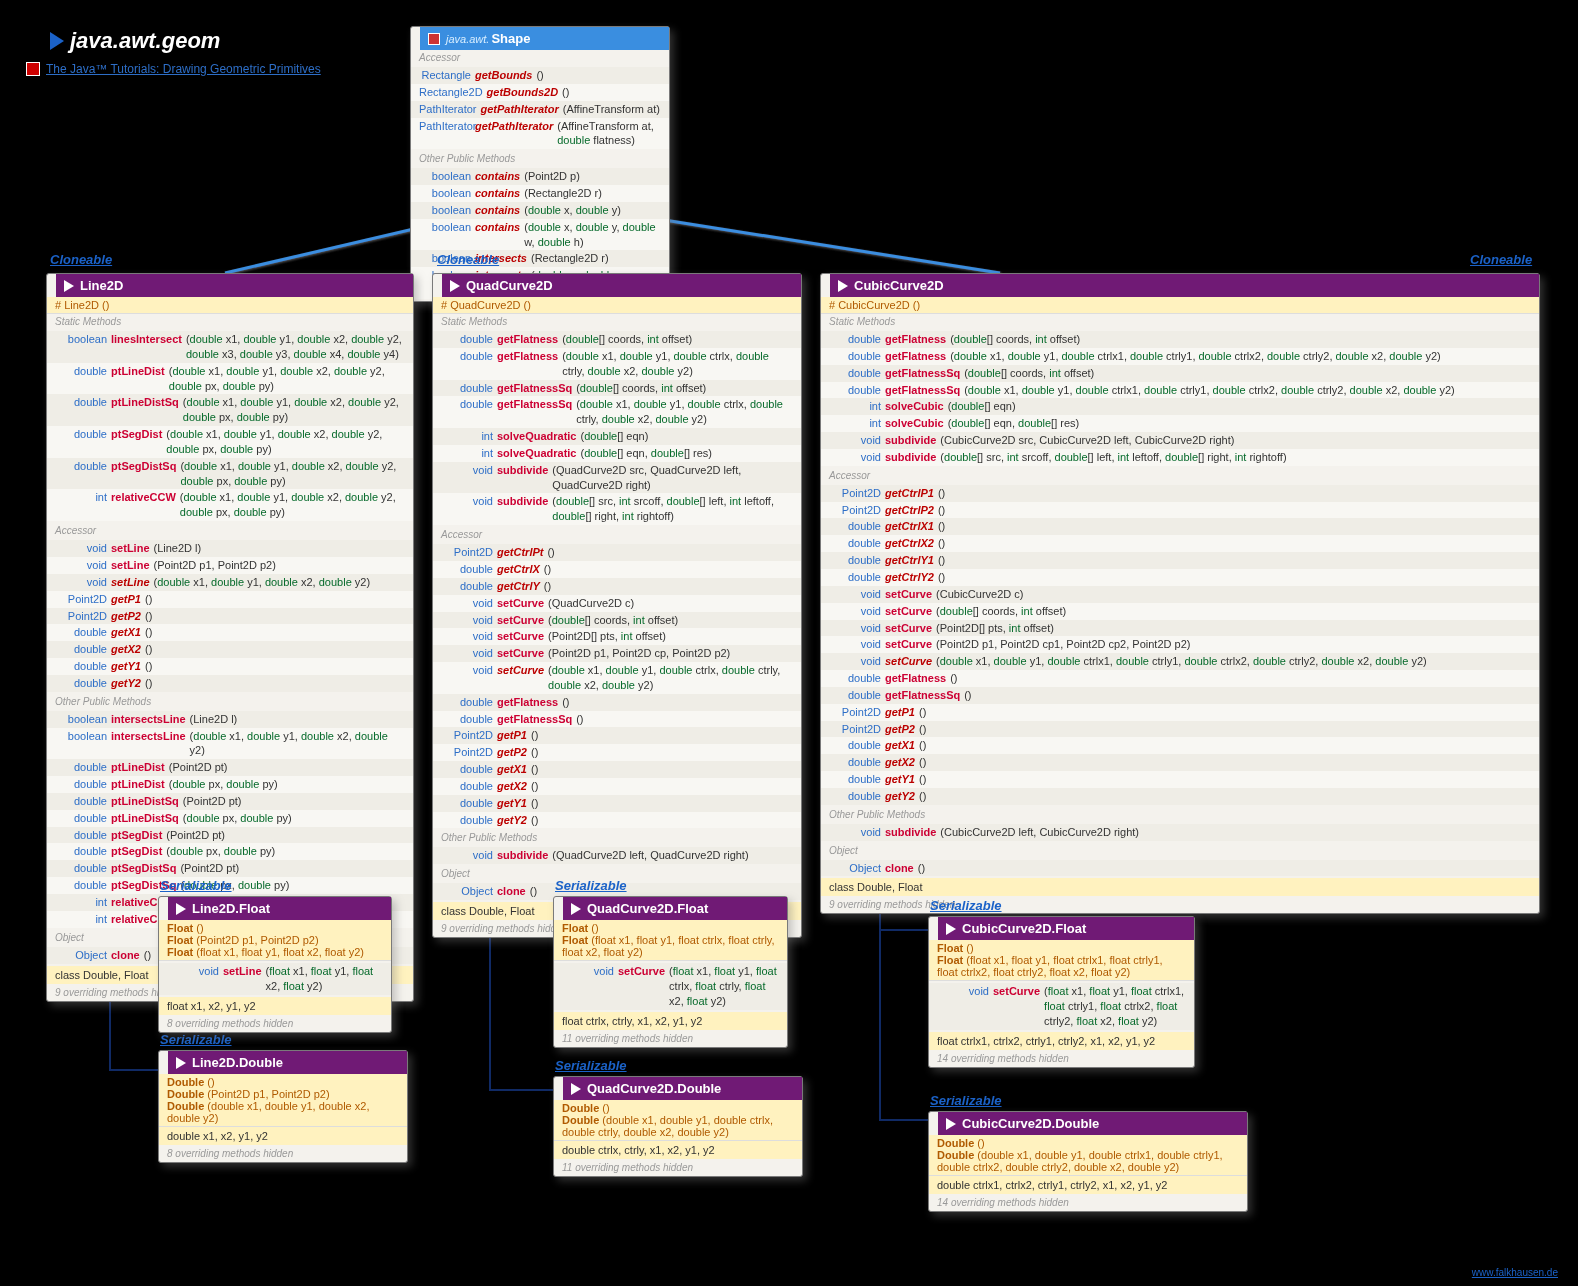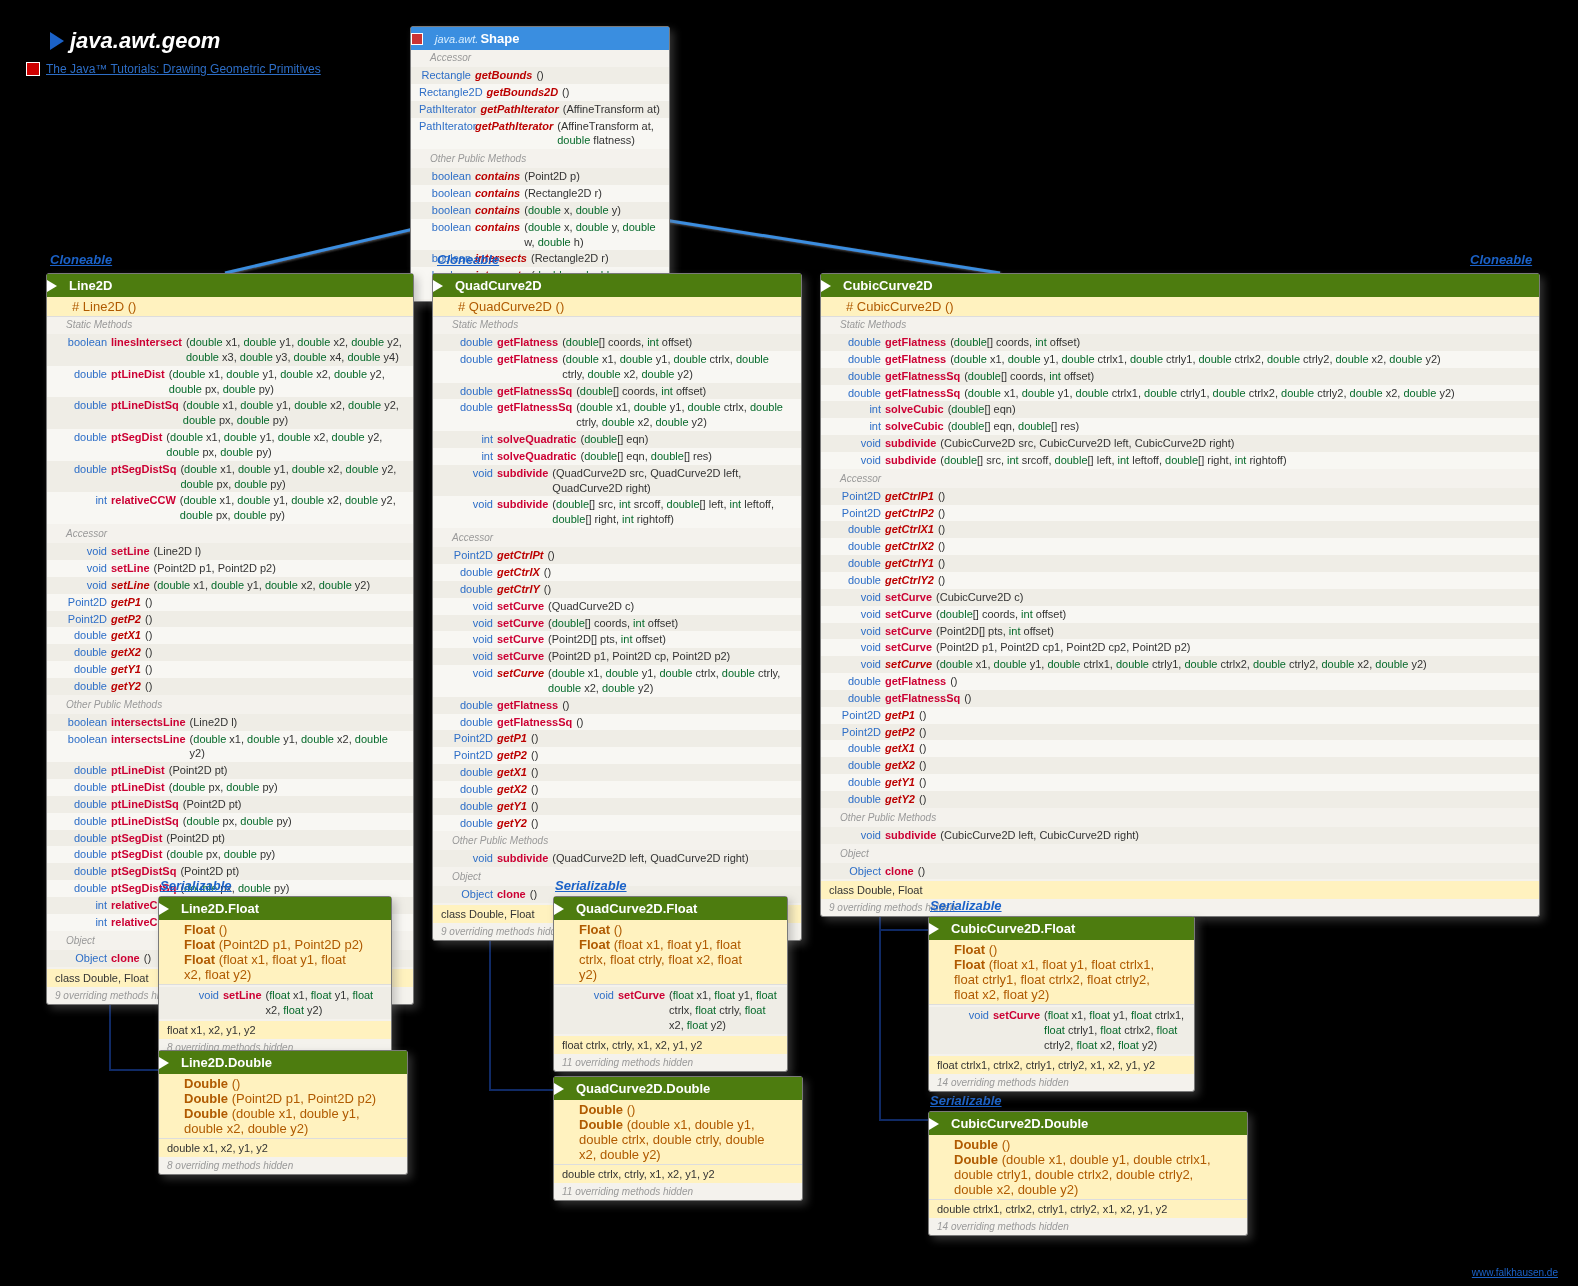--- a/index.html
+++ b/index.html
@@ -24,31 +24,31 @@
   .classbox {
     position: absolute;
     background: #f4f2ed;
     border: 1px solid #7a7a7a;
     border-radius: 3px;
     box-shadow: 4px 4px 8px rgba(120,120,120,.4);
   }
   .classhead {
     background: #3a8ee0;
     color: #fff;
-    padding: 4px 0;
+    padding: 4px 8px;
     font-weight: bold;
     font-size: 13px;
-    display:flex; align-items:center; gap:12px;
+    display:flex; align-items:center; gap:6px;margin-left:9px;
   }
-  .classhead.dark { background: #4d7c0f; }
+  .classhead.dark { background: #701a75; }
   .classhead .play-icon-sm { width:0; height:0; border-left:10px solid #fff; border-top:6px solid transparent; border-bottom:6px solid transparent; display:inline-block; }
   .classhead .ns { color:#d8eeff; font-weight:normal; font-style:italic; font-size:11px; margin-right:2px;}
-  .ctorbar { background: #fff2bf; padding: 2px 25px; border-bottom:1px solid #ddd; font-size:13px; color:#b05a00;}
+  .ctorbar { background: #fff2bf; padding: 2px 8px; border-bottom:1px solid #ddd; font-size:11px; color:#b05a00;}
   .section { padding: 2px 0 2px 0; }
-  .sec-label { color:#999; font-style:italic; font-size:10px; padding: 2px 19px; }
+  .sec-label { color:#999; font-style:italic; font-size:10px; padding: 2px 8px; }
   .row { padding: 1px 8px; font-size:11px; line-height:1.35; display:flex; gap:4px; }
   .row:nth-child(odd) { background: #efede6; }
   .row:nth-child(even) { background: #f8f7f3; }
   .ret { color:#2d6ec7; white-space:nowrap; min-width:52px; text-align:right; }
   .mname { color:#c03; font-weight:bold; white-space:nowrap; }
   .mname.italic { font-style:italic; color:#b00;text-align:right;}
   .params { color:#333; }
   .params .kw { color:#066a2b; }
   .footer-note { background:#fff2bf; padding:3px 8px; font-size:11px; color:#333;}
   .hidden-note { color:#999; font-style:italic; font-size:10px; padding:3px 8px; }

